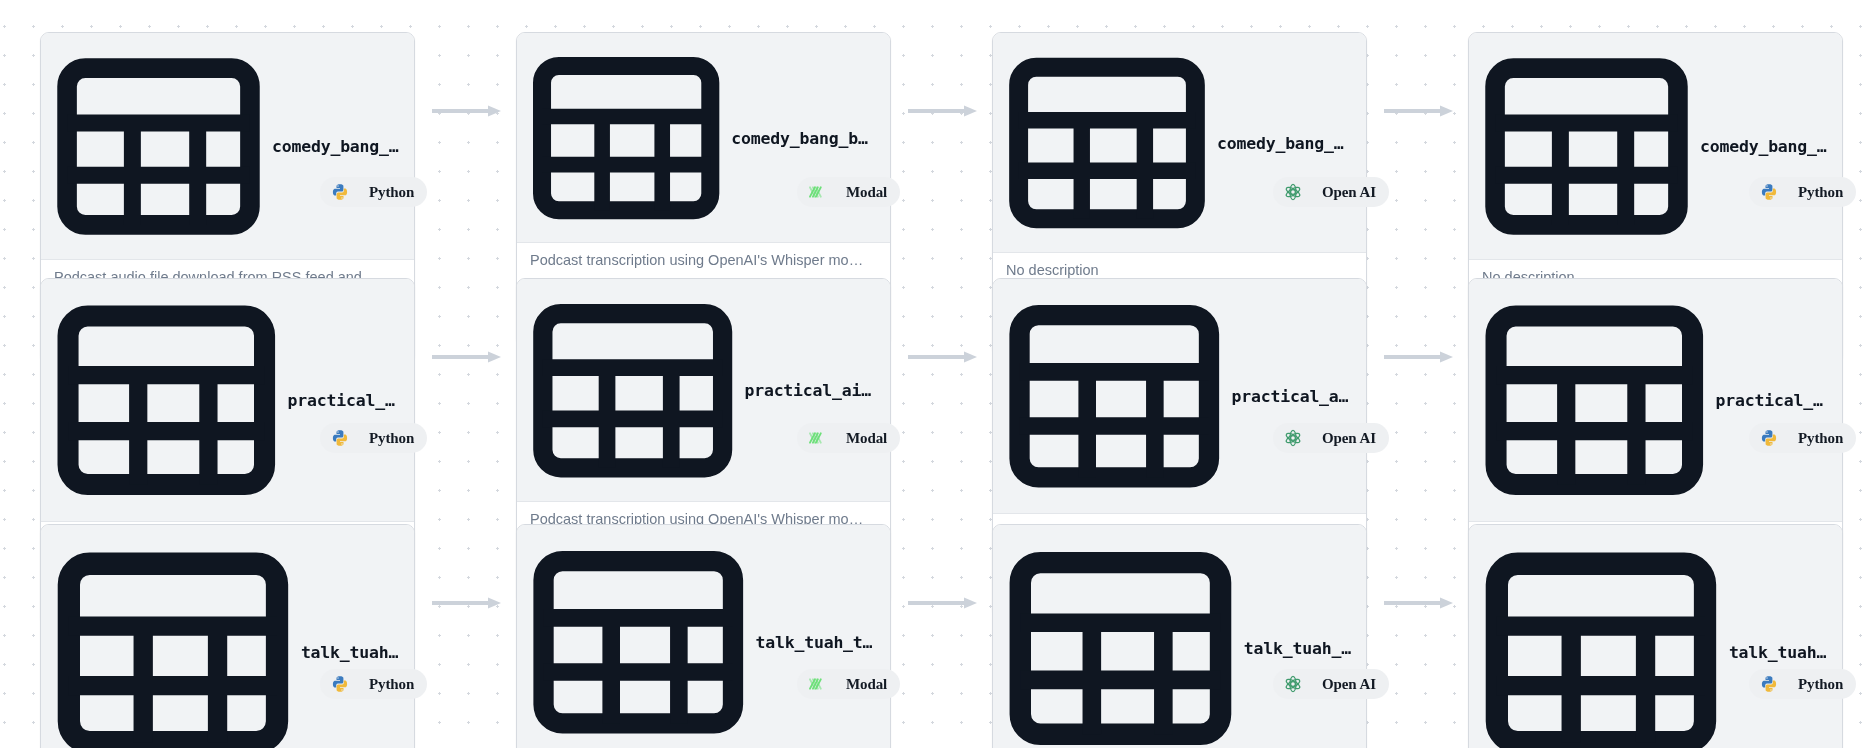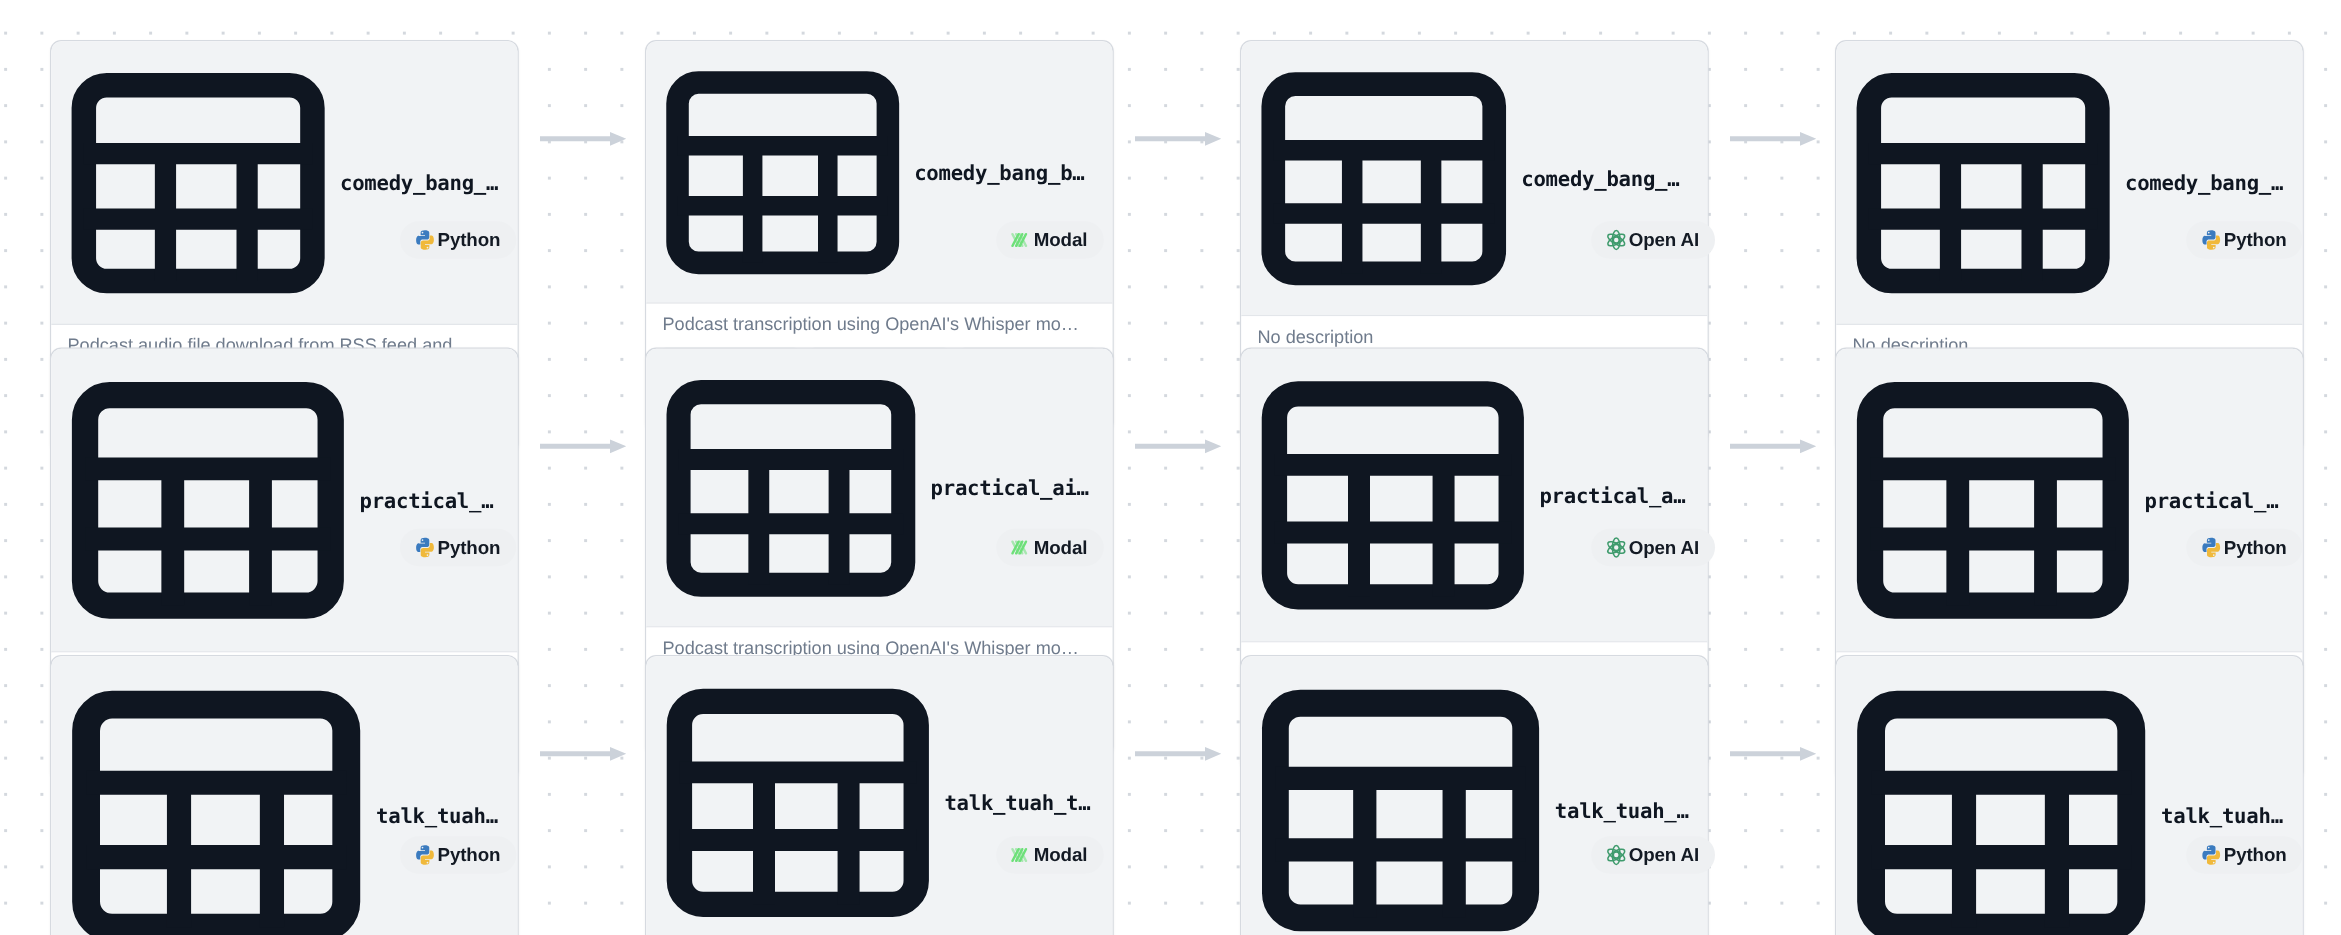--- a/index.html
+++ b/index.html
@@ -97,25 +97,26 @@
   
   .arrow { position: absolute; height: 13px; }
   .arrow svg { display: block; }
 
   
   .tech-badge {
     position: absolute;
     height: 30px;
     display: inline-flex;
     align-items: center;
-    gap: 1px;
+    gap: 20px;
     padding: 0 13px 0 11px;
     background: #eef0f2;
     border-radius: 15px;
     cursor: pointer;
+    font-family: Liberation Serif, serif;
   }
   .tech-badge .tech-label {
     font-size: 15px;
     font-weight: 700;
     color: #131a24;
     white-space: nowrap;
     letter-spacing: -0.1px;
   }
   .tech-badge svg { display:block; width:18px; height:18px; flex:0 0 18px; }
 </style>

